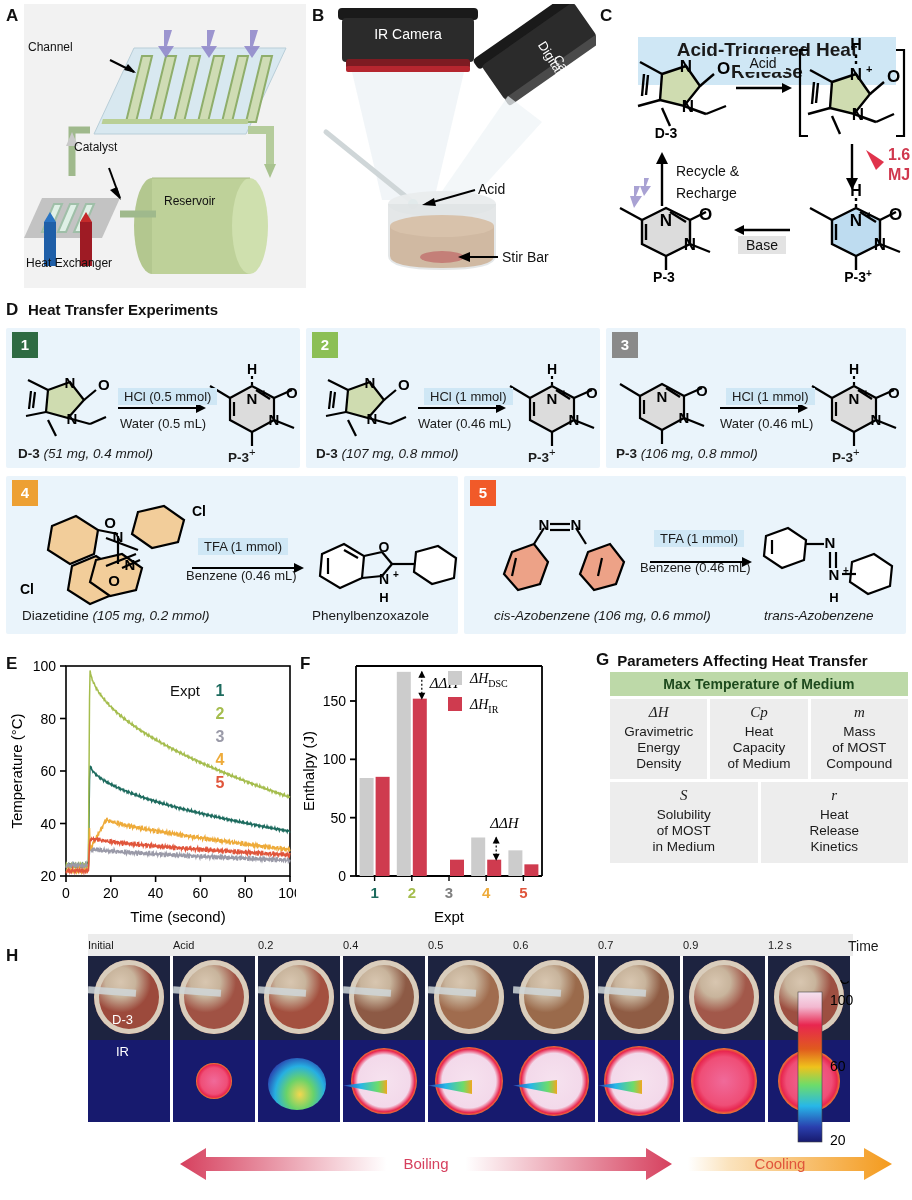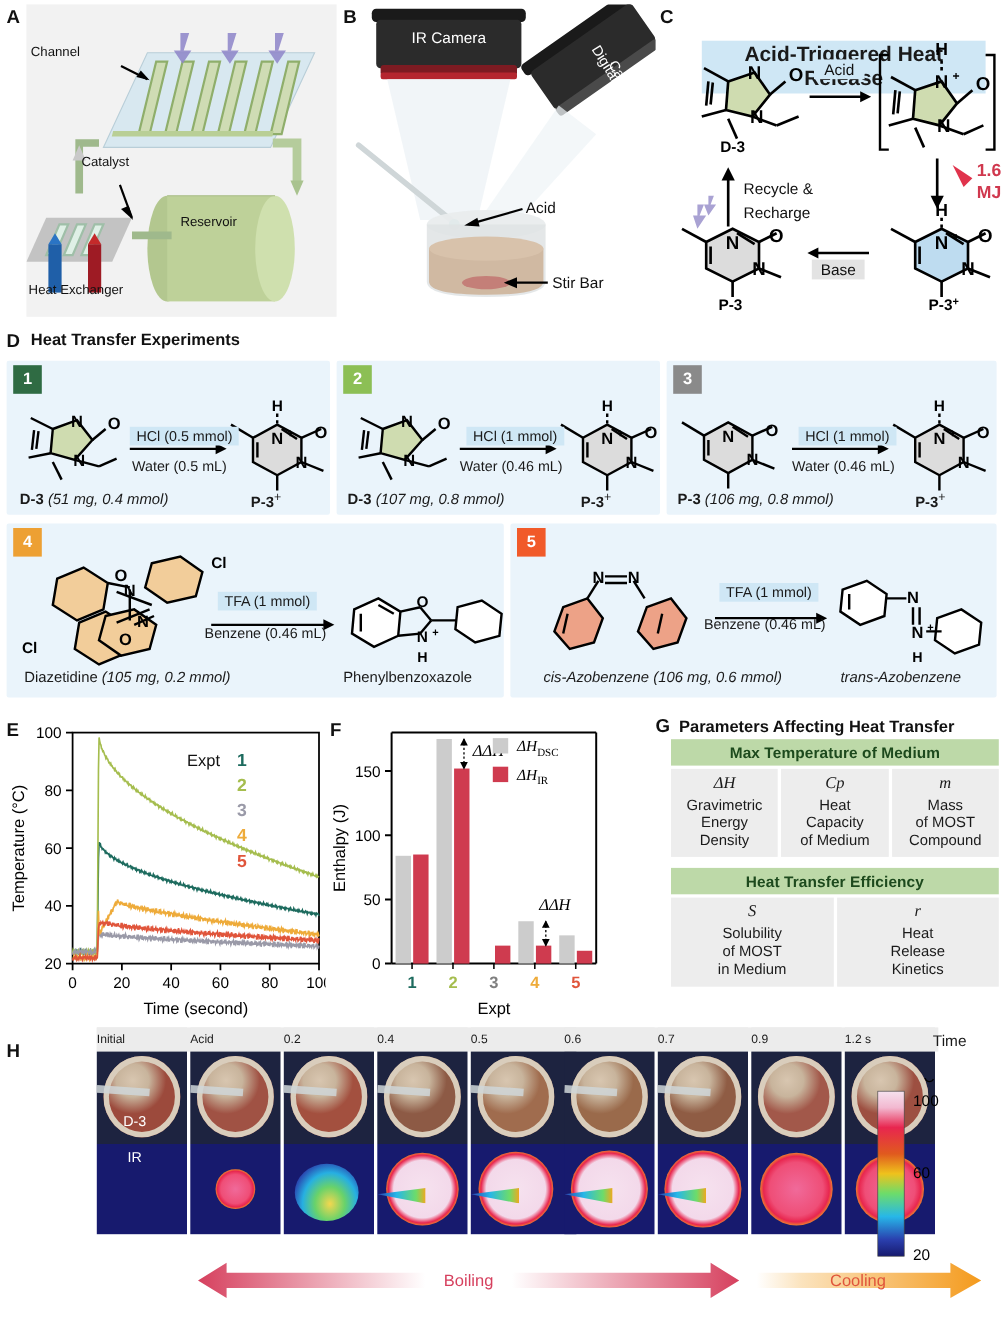--- a/index.html
+++ b/index.html
@@ -632,21 +632,20 @@
         <div>of Medium</div>
       </div>
       <div class="g-cell">
         <span class="sym">m</span>
         <div>Mass</div>
         <div>of MOST</div>
         <div>Compound</div>
       </div>
     </div>
 
-    <div class="g-head" style="margin-top:10px;">Heat Transfer Efficiency</div>
     <div class="g-row">
       <div class="g-cell">
         <span class="sym">S</span>
         <div>Solubility</div>
         <div>of MOST</div>
         <div>in Medium</div>
       </div>
       <div class="g-cell">
         <span class="sym">r</span>
         <div>Heat</div>

